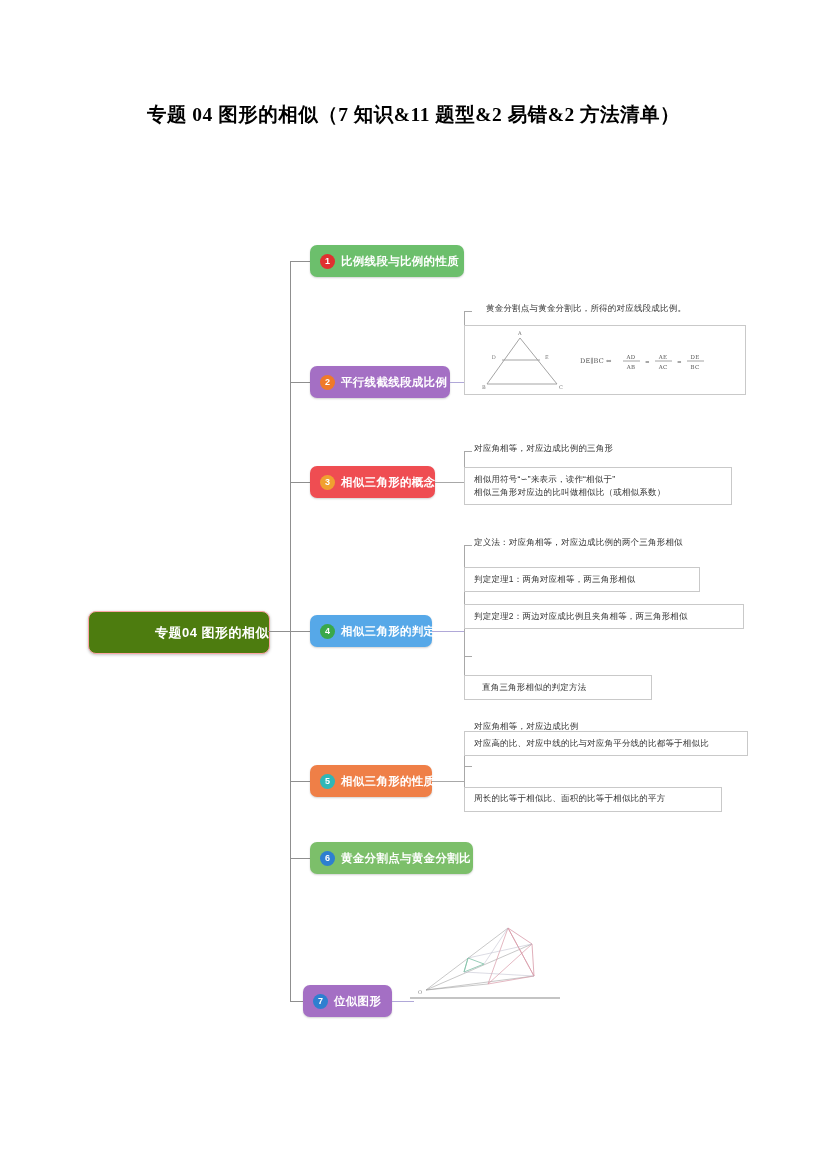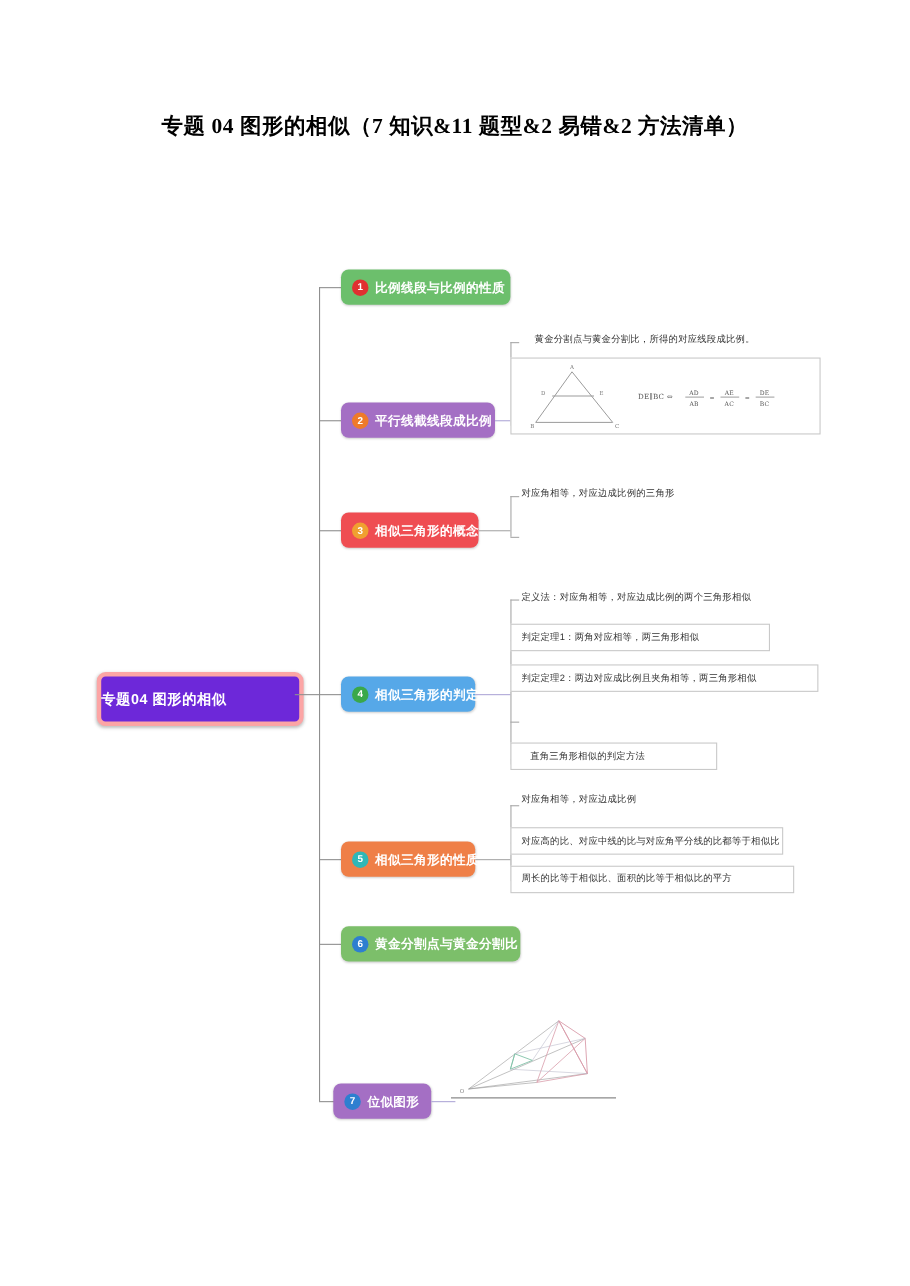--- a/index.html
+++ b/index.html
@@ -40,22 +40,22 @@
   .map{position:absolute;left:0;top:215px;width:827px;height:830px;}
   .conn{position:absolute;background:#8f8f8f;}
   .conn.v{width:1px;}
   .conn.h{height:1px;}
   .conn.lilac{background:#b0a8d8;}
   .conn.thin{background:#a8a8a8;}
 
   
   .root-node{
     position:absolute;left:88px;top:396px;width:180px;height:41px;
-    background:#6d28d9;border:4px solid #fca5a5;border-radius:8px;
-    display:flex;align-items:center;justify-content:flex-start;
+    background:#4d7c0f;border:1px solid #fca5a5;border-radius:8px;
+    display:flex;align-items:center;justify-content:flex-end;
     box-shadow:0 1px 3px rgba(0,0,0,.25);
   }
   .root-label{color:#fff;font-size:13px;font-weight:bold;letter-spacing:.5px;}
 
   
   .topic{
     position:absolute;height:32px;border-radius:7px;
     display:flex;align-items:center;padding:0 10px;box-sizing:border-box;
     box-shadow:0 1px 2px rgba(0,0,0,.18);
   }
@@ -154,20 +154,24 @@
       <span class="num" style="background:#f0a030;">3</span>
       <span class="tlabel">相似三角形的概念</span>
     </div>
     <div class="conn h thin" style="left:435px;top:267px;width:29px;"></div>
     <div class="conn v thin" style="left:464px;top:236px;height:37px;"></div>
     <div class="conn h thin" style="left:464px;top:236px;width:8px;"></div>
     <div class="conn h thin" style="left:464px;top:273px;width:8px;"></div>
 
     <div class="detail-plain" style="left:474px;top:228px;">对应角相等，对应边成比例的三角形</div>
 
+    <div class="detail-box" style="left:464px;top:252px;width:268px;">
+      <div>相似用符号“∽”来表示，读作“相似于”</div>
+      <div>相似三角形对应边的比叫做相似比（或相似系数）</div>
+    </div>
 
     <div class="topic" style="left:310px;top:400px;width:122px;background:#56a8e8;">
       <span class="num" style="background:#3aa84a;">4</span>
       <span class="tlabel">相似三角形的判定</span>
     </div>
     <div class="conn h lilac" style="left:432px;top:416px;width:32px;"></div>
     <div class="conn v thin" style="left:464px;top:330px;height:150px;"></div>
     <div class="conn h thin" style="left:464px;top:330px;width:8px;"></div>
     <div class="conn h thin" style="left:464px;top:367px;width:8px;"></div>
     <div class="conn h thin" style="left:464px;top:404px;width:8px;"></div>
@@ -191,21 +195,21 @@
       <span class="tlabel">相似三角形的性质</span>
     </div>
     <div class="conn h thin" style="left:432px;top:566px;width:32px;"></div>
     <div class="conn v thin" style="left:464px;top:517px;height:68px;"></div>
     <div class="conn h thin" style="left:464px;top:517px;width:8px;"></div>
     <div class="conn h thin" style="left:464px;top:551px;width:8px;"></div>
     <div class="conn h thin" style="left:464px;top:585px;width:8px;"></div>
 
     <div class="detail-plain" style="left:474px;top:506px;">对应角相等，对应边成比例</div>
 
-    <div class="detail-box" style="left:464px;top:537px;width:248px;font-family:Liberation Serif, serif;">
+    <div class="detail-box" style="left:464px;top:516px;width:284px;font-family:Liberation Serif, serif;">
       <div>对应高的比、对应中线的比与对应角平分线的比都等于相似比</div>
     </div>
     <div class="detail-box" style="left:464px;top:572px;width:258px;font-family:Liberation Mono, monospace;">
       <div>周长的比等于相似比、面积的比等于相似比的平方</div>
     </div>
 
     <div class="topic" style="left:310px;top:627px;width:163px;background:#7cbf6a;">
       <span class="num" style="background:#2e7fd0;">6</span>
       <span class="tlabel">黄金分割点与黄金分割比</span>
     </div>

